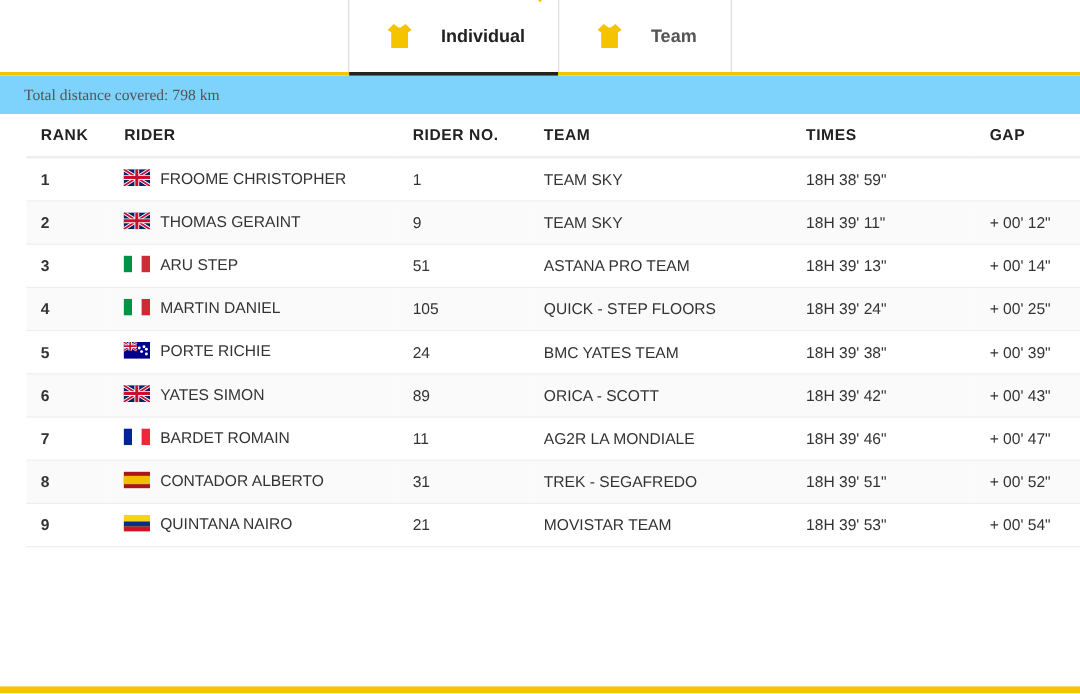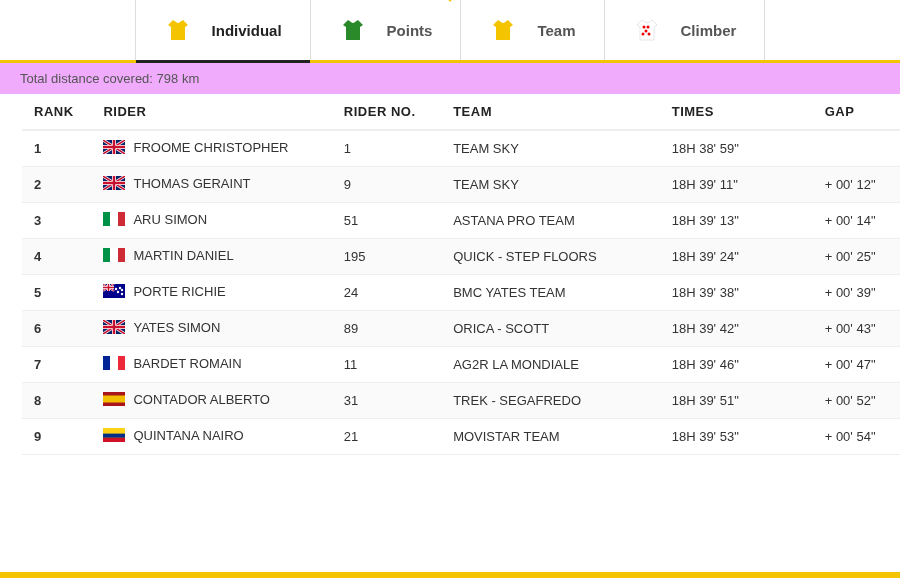--- a/index.html
+++ b/index.html
@@ -89,21 +89,22 @@
 
     
     .jersey-yellow { fill: #f5c400; }
     .jersey-green { fill: #2a8a2a; }
 
     
     .distance-info {
       padding: 8px 20px;
       font-size: 13px;
       color: #555;
-      background: #f0abfc;
+      background: #7dd3fc;
+      font-family: Liberation Serif, serif;
     }
 
     
     .standings-table {
       width: 100%;
       border-collapse: collapse;
       font-size: 13px;
       margin-left: 22px;
     }
 
@@ -170,52 +171,30 @@
 
       <div class="tab active">
         <span class="jersey-icon">
           <svg width="26" height="26" viewBox="0 0 26 26" xmlns="http://www.w3.org/2000/svg">
             <path class="jersey-yellow" d="M8,3 L3,8 L6,10 L6,23 L20,23 L20,10 L23,8 L18,3 L15,5 Q13,7 11,5 Z"></path>
           </svg>
         </span>
         <span>Individual</span>
       </div>
 
-      <div class="tab">
-        <span class="jersey-icon">
-          <svg width="26" height="26" viewBox="0 0 26 26" xmlns="http://www.w3.org/2000/svg">
-            <path class="jersey-green" d="M8,3 L3,8 L6,10 L6,23 L20,23 L20,10 L23,8 L18,3 L15,5 Q13,7 11,5 Z"></path>
-          </svg>
-        </span>
-        <span>Points</span>
-      </div>
 
       <div class="tab">
         <span class="jersey-icon">
           <svg width="26" height="26" viewBox="0 0 26 26" xmlns="http://www.w3.org/2000/svg">
             <path class="jersey-yellow" d="M8,3 L3,8 L6,10 L6,23 L20,23 L20,10 L23,8 L18,3 L15,5 Q13,7 11,5 Z"></path>
           </svg>
         </span>
         <span>Team</span>
       </div>
 
-      <div class="tab">
-        <span class="jersey-icon">
-          <svg width="26" height="26" viewBox="0 0 26 26" xmlns="http://www.w3.org/2000/svg">
-            <path fill="#fff" stroke="#ccc" stroke-width="0.5" d="M8,3 L3,8 L6,10 L6,23 L20,23 L20,10 L23,8 L18,3 L15,5 Q13,7 11,5 Z"></path>
-
-            <circle fill="#e00" cx="10" cy="10" r="1.5"></circle>
-            <circle fill="#e00" cx="14" cy="10" r="1.5"></circle>
-            <circle fill="#e00" cx="12" cy="14" r="1.5"></circle>
-            <circle fill="#e00" cx="9" cy="17" r="1.5"></circle>
-            <circle fill="#e00" cx="15" cy="17" r="1.5"></circle>
-          </svg>
-        </span>
-        <span>Climber</span>
-      </div>
 
 
     </div>
   </div>
 
   <div class="distance-info">
     <span>Total distance covered: 798 km</span>
   </div>
 
   <table class="standings-table">
@@ -270,41 +249,41 @@
   </tr>
         <tr>
     <td class="rank-col">3</td>
     <td class="rider-col">
       <div class="rider-cell">
         <span><svg width="22" height="14" viewBox="0 0 22 14" xmlns="http://www.w3.org/2000/svg">
       <rect width="7" height="14" fill="#009246"></rect>
       <rect x="7" width="8" height="14" fill="#fff"></rect>
       <rect x="15" width="7" height="14" fill="#ce2b37"></rect>
     </svg></span>
-        <span>ARU SIMON</span>
+        <span>ARU STEP</span>
       </div>
     </td>
     <td class="riderno-col">51</td>
     <td class="team-col">ASTANA PRO TEAM</td>
     <td class="times-col">18H 39' 13"</td>
     <td class="gap-col">+ 00' 14"</td>
   </tr>
         <tr>
     <td class="rank-col">4</td>
     <td class="rider-col">
       <div class="rider-cell">
         <span><svg width="22" height="14" viewBox="0 0 22 14" xmlns="http://www.w3.org/2000/svg">
       <rect width="7" height="14" fill="#009246"></rect>
       <rect x="7" width="8" height="14" fill="#fff"></rect>
       <rect x="15" width="7" height="14" fill="#ce2b37"></rect>
     </svg></span>
         <span>MARTIN DANIEL</span>
       </div>
     </td>
-    <td class="riderno-col">195</td>
+    <td class="riderno-col">105</td>
     <td class="team-col">QUICK - STEP FLOORS</td>
     <td class="times-col">18H 39' 24"</td>
     <td class="gap-col">+ 00' 25"</td>
   </tr>
         <tr>
     <td class="rank-col">5</td>
     <td class="rider-col">
       <div class="rider-cell">
         <span><svg width="22" height="14" viewBox="0 0 22 14" xmlns="http://www.w3.org/2000/svg">
       <rect width="22" height="14" fill="#00008b"></rect>

